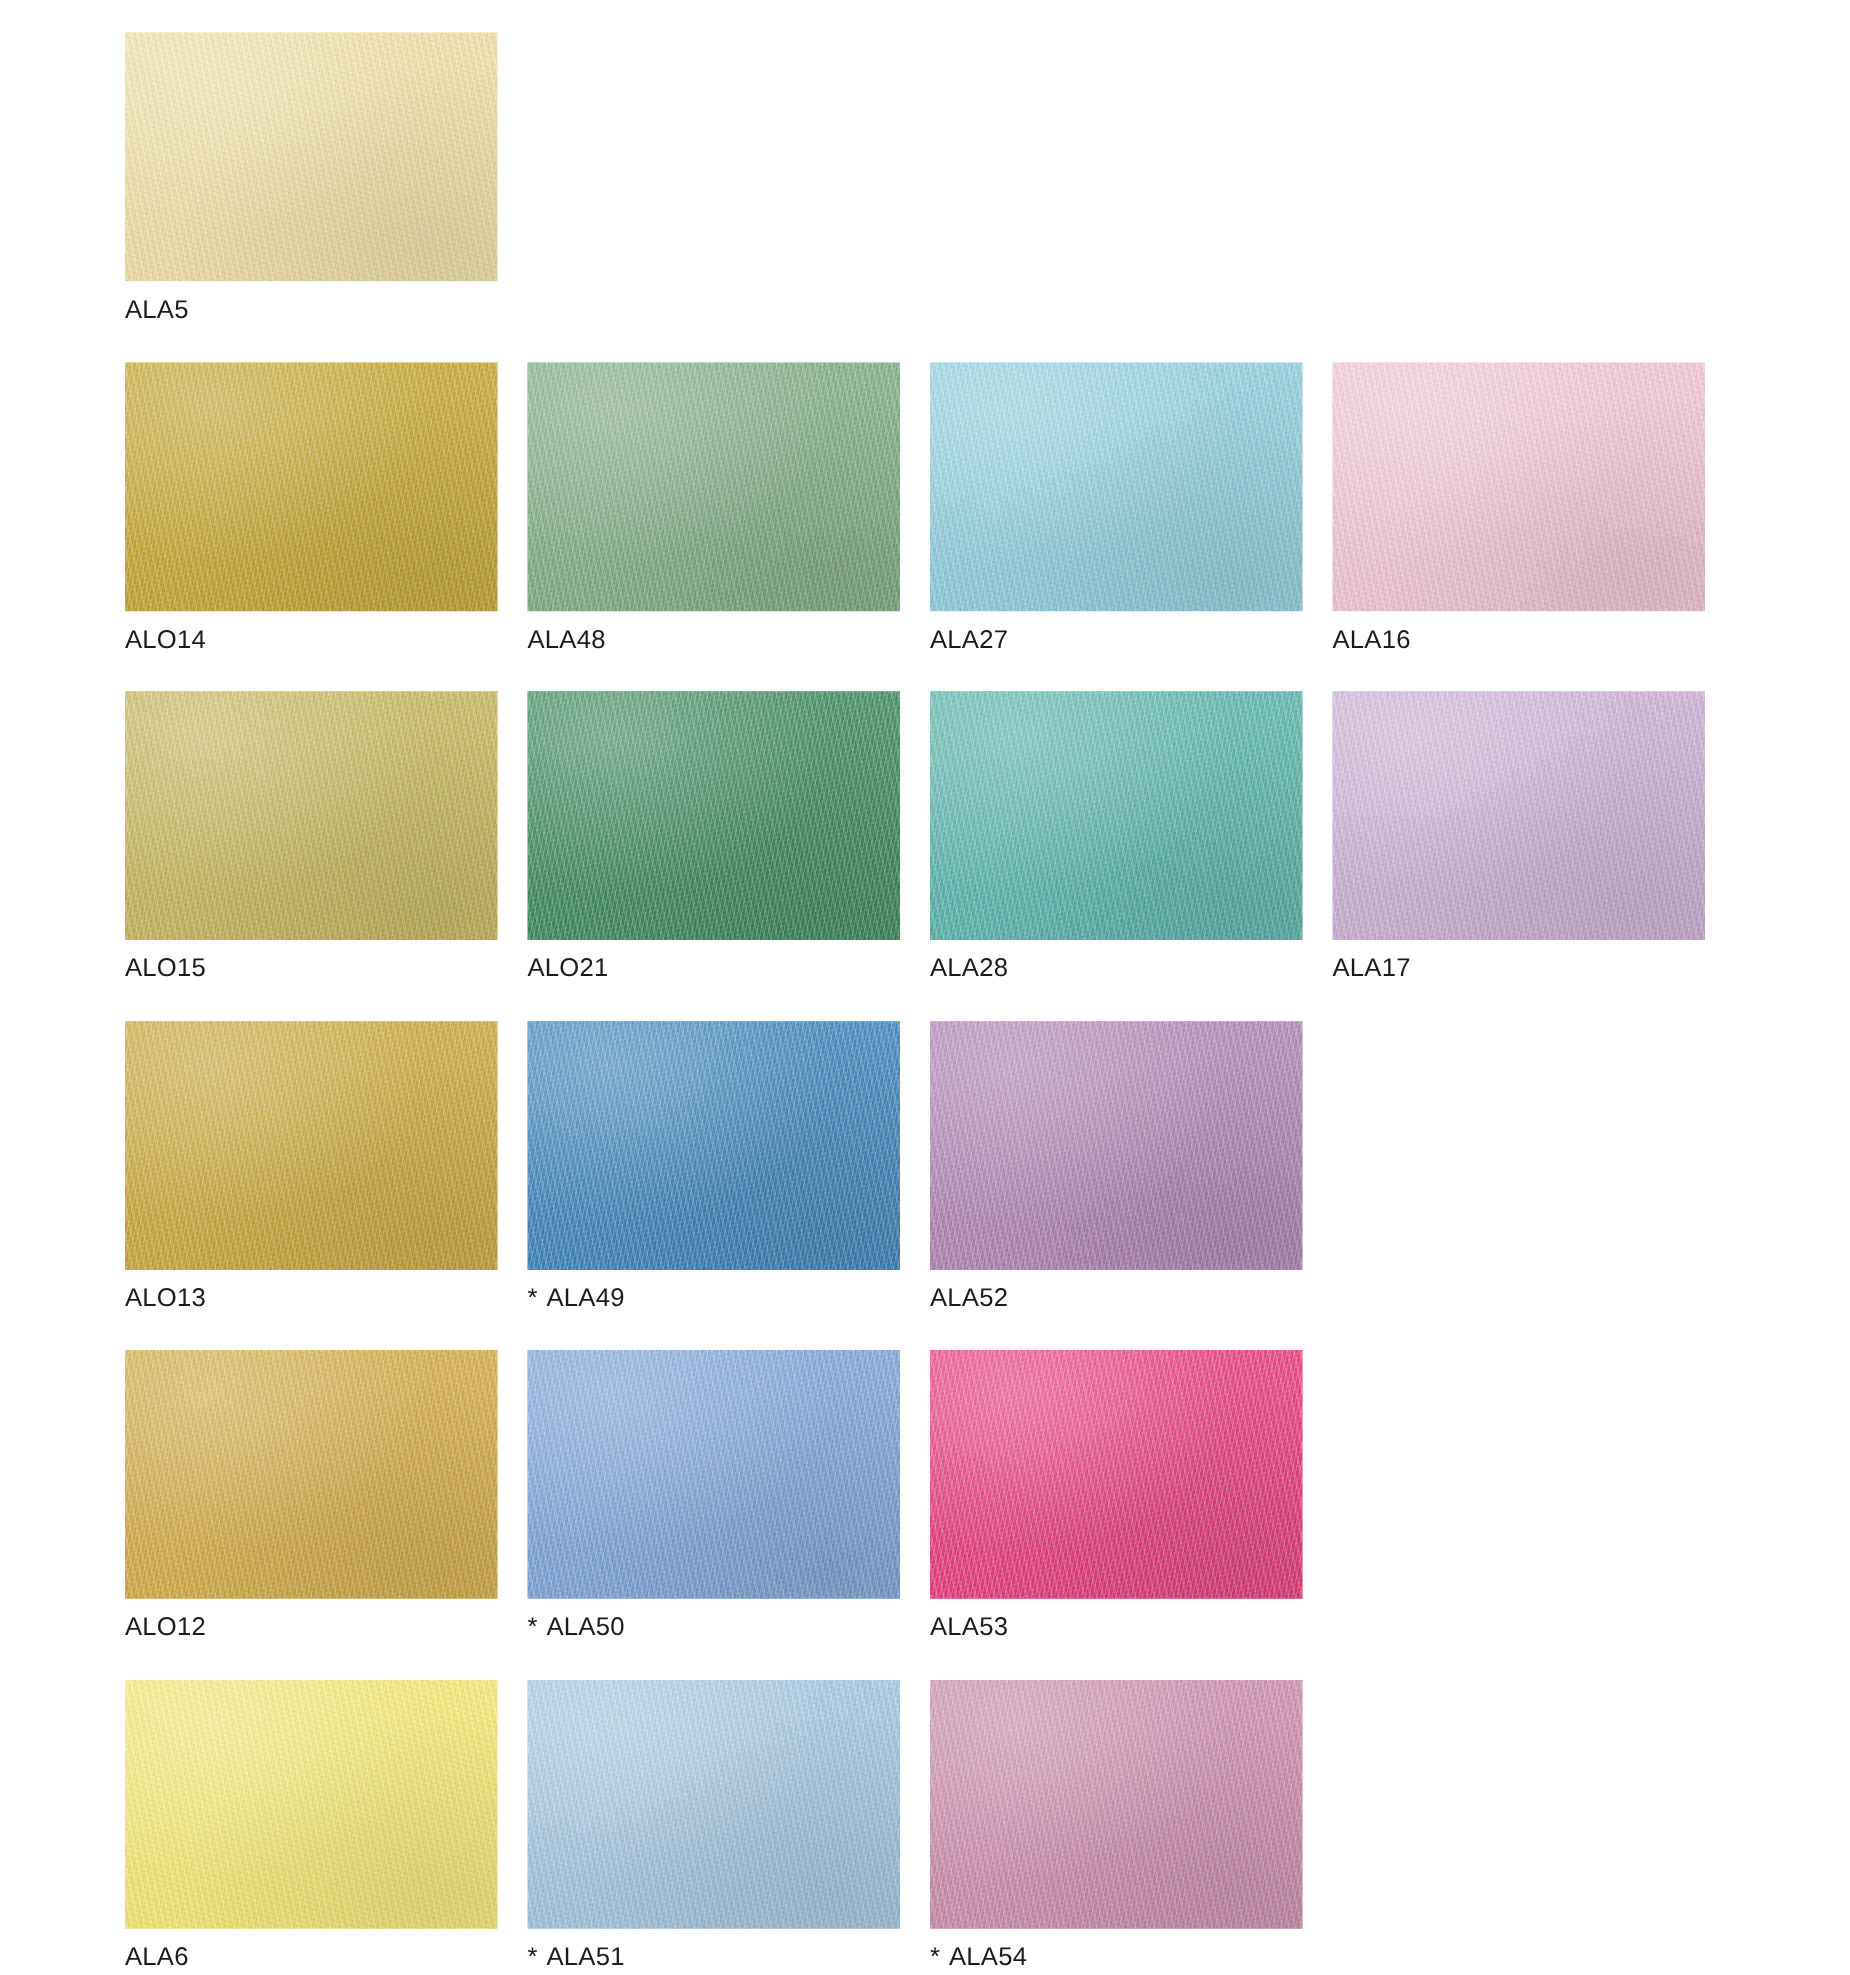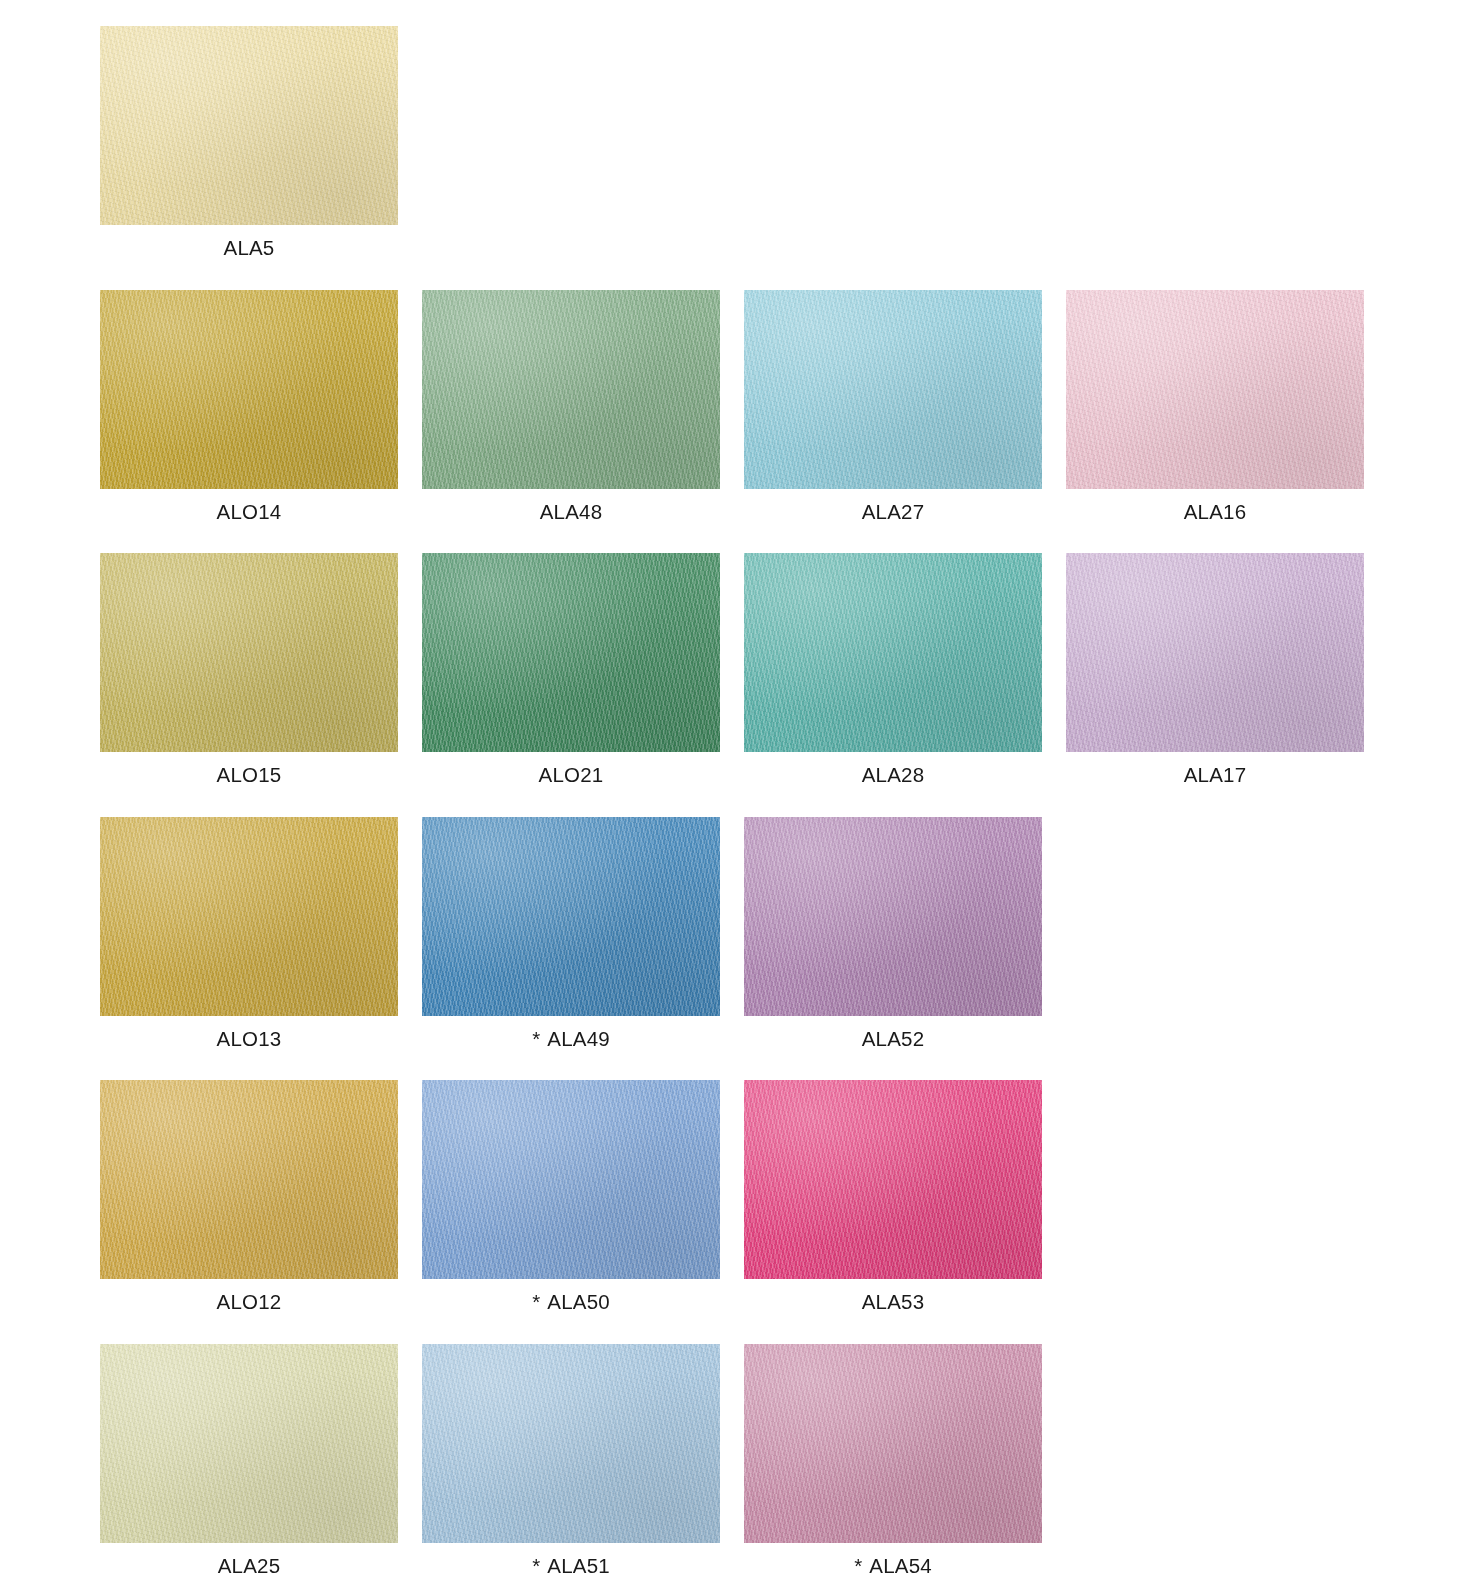--- a/index.html
+++ b/index.html
@@ -31,21 +31,20 @@
   .grid-row {
     display: flex;
     flex-direction: row;
     gap: 24px;
   }
 
   .swatch-cell {
     width: 298px;
     display: flex;
     flex-direction: column;
-    text-align: center;
   }
 
   .swatch-chip {
     width: 298px;
     height: 199px;
     position: relative;
     overflow: hidden;
   }
 
   
@@ -155,22 +154,22 @@
           <div class="swatch-chip" style="background-color: rgb(123, 163, 216);"></div>
           <div class="swatch-label"><span class="star">*</span><span>ALA50</span></div>
         </div>
         <div class="swatch-cell">
           <div class="swatch-chip" style="background-color: rgb(232, 61, 126);"></div>
           <div class="swatch-label"><span>ALA53</span></div>
         </div>
       </div>
       <div class="grid-row">
         <div class="swatch-cell">
-          <div class="swatch-chip" style="background-color: rgb(220, 220, 172);"></div>
-          <div class="swatch-label"><span>ALA25</span></div>
+          <div class="swatch-chip" style="background-color: rgb(245, 232, 113);"></div>
+          <div class="swatch-label"><span>ALA6</span></div>
         </div>
         <div class="swatch-cell">
           <div class="swatch-chip" style="background-color: rgb(163, 197, 224);"></div>
           <div class="swatch-label"><span class="star">*</span><span>ALA51</span></div>
         </div>
         <div class="swatch-cell">
           <div class="swatch-chip" style="background-color: rgb(203, 140, 170);"></div>
           <div class="swatch-label"><span class="star">*</span><span>ALA54</span></div>
         </div>
       </div>

